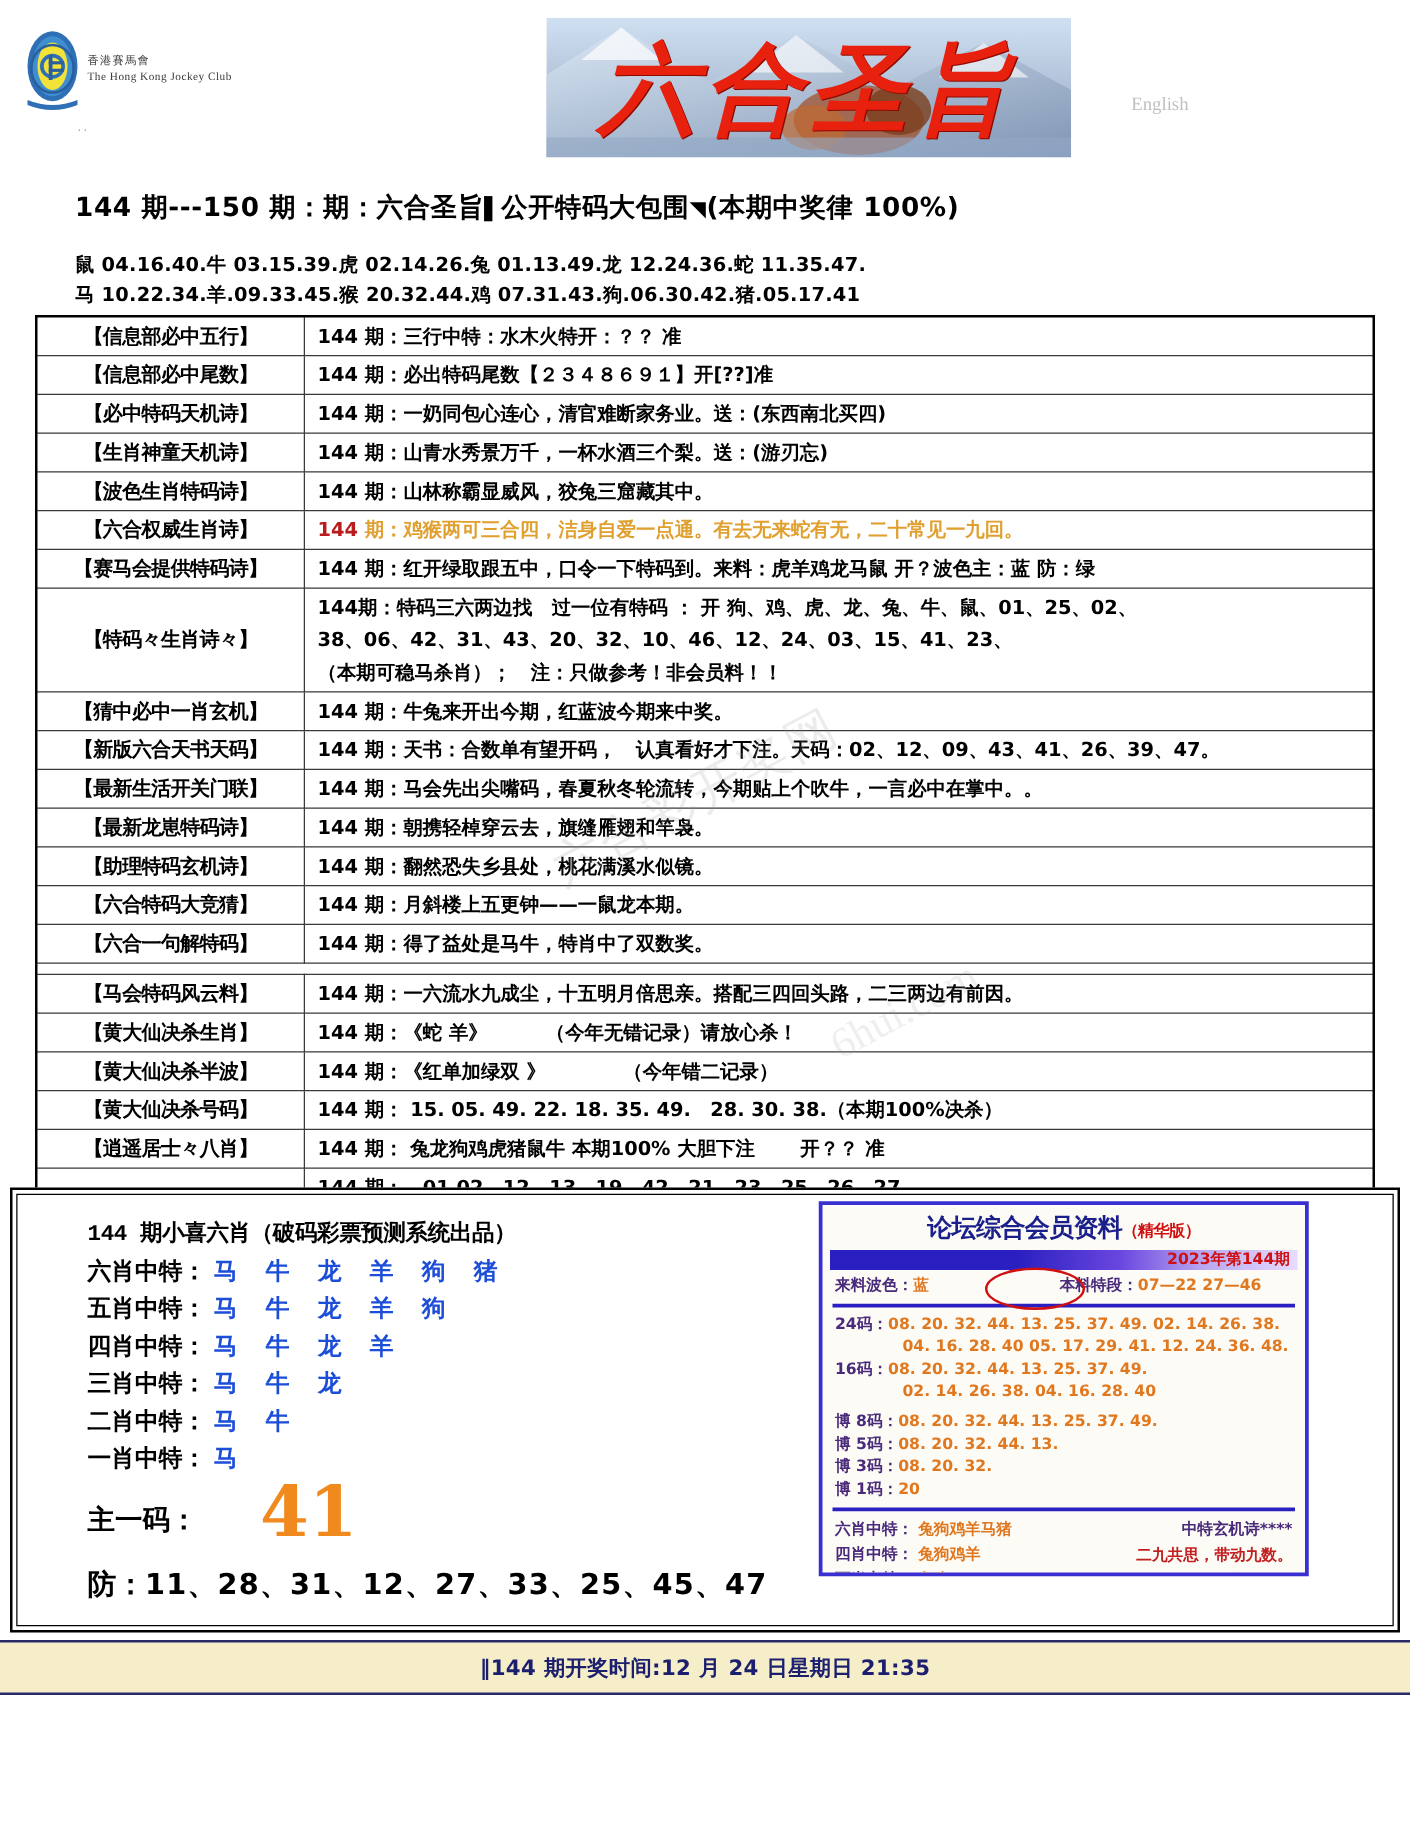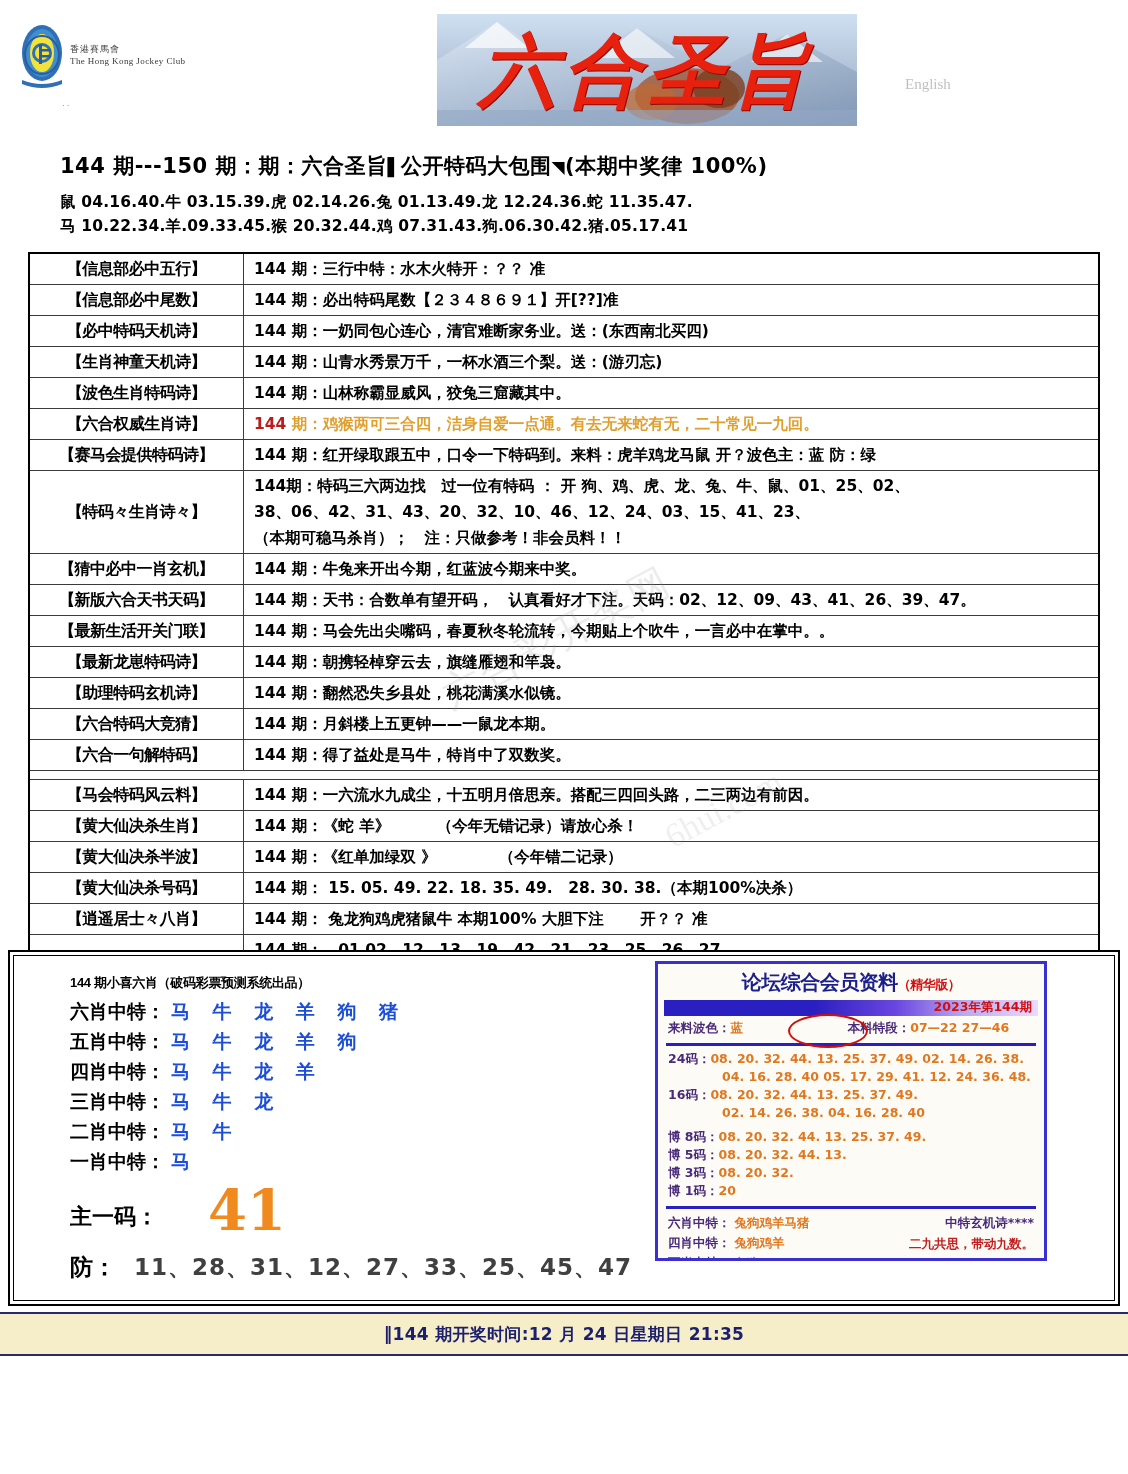--- a/index.html
+++ b/index.html
@@ -41,21 +41,21 @@
   
   .title-line {
     position:absolute; left:60px; top:152px;
     font-size:21px; font-weight:bold;
     font-family:"DejaVu Sans",sans-serif;
     letter-spacing:0.5px; white-space:nowrap;
   }
   .tri-r, .tri-l { font-size:17px; }
 
   
-  .zodiac-lines { position:absolute; left:60px; top:190px; font-size:15.5px; font-weight:bold; line-height:24px; letter-spacing:0.2px; }
+  .zodiac-lines { position:absolute; left:60px; top:200px; font-size:15.5px; font-weight:bold; line-height:24px; letter-spacing:0.2px; }
 
   
   .main-table {
     position:absolute; left:28px; top:252px; width:1072px;
     border-collapse:collapse; table-layout:fixed;
     border:2px solid #000;
   }
   .main-table td {
     border:1px solid #3a3a3a;
     padding:2px 4px;
@@ -81,32 +81,32 @@
 
   
   .bottom-panel {
     position:absolute; left:8px; top:950px; width:1108px; height:352px;
     border:2px solid #000;
     background:#fff;
   }
   .bp-inner { position:absolute; inset:3px; border:1px solid #000; }
 
   .pred-block { position:absolute; left:60px; top:22px; }
-  .pred-title { font-size:13px; font-weight:bold; letter-spacing:-0.3px; font-family:Liberation Sans, sans-serif; margin-bottom:4px; }
+  .pred-title { font-size:18px; font-weight:bold; letter-spacing:-0.3px; font-family:Liberation Mono, monospace; margin-bottom:4px; }
   .pred-row { font-size:19px; font-weight:bold; line-height:30px; font-family:"DejaVu Sans",sans-serif; white-space:nowrap; }
   .pred-row .lbl { color:#000; }
   .pred-row .animals { color:#1d4ed8; letter-spacing:8px; margin-left:6px; }
 
   .main-code { position:absolute; left:60px; top:238px; font-size:22px; font-weight:bold; font-family:"DejaVu Sans",sans-serif; }
   .main-code .big {
     color:#f08a1e; font-size:56px; line-height:40px; margin-left:50px;
     font-family:"DejaVu Serif","Liberation Serif",serif; vertical-align:-6px;
   }
   .guard-row { position:absolute; left:60px; top:300px; font-size:23px; font-weight:bold; font-family:"DejaVu Sans",sans-serif; white-space:nowrap; }
-  .guard-row .g-nums { color:#404040; margin-left:18px; letter-spacing:1px; }
+  .guard-row .g-nums { color:#000000; margin-left:0; letter-spacing:1px; }
 
   
   .forum-box {
     position:absolute; left:645px; top:9px; width:392px; height:300px;
     background:#fdfbf6; border:3px solid #3a2fd0;
     box-sizing:border-box;
     font-family:"DejaVu Sans",sans-serif;
     overflow:hidden;
   }
   .fb-title { text-align:center; padding:5px 0 2px; font-size:20px; font-weight:bold; color:#1b1f8a; letter-spacing:-0.5px; }

